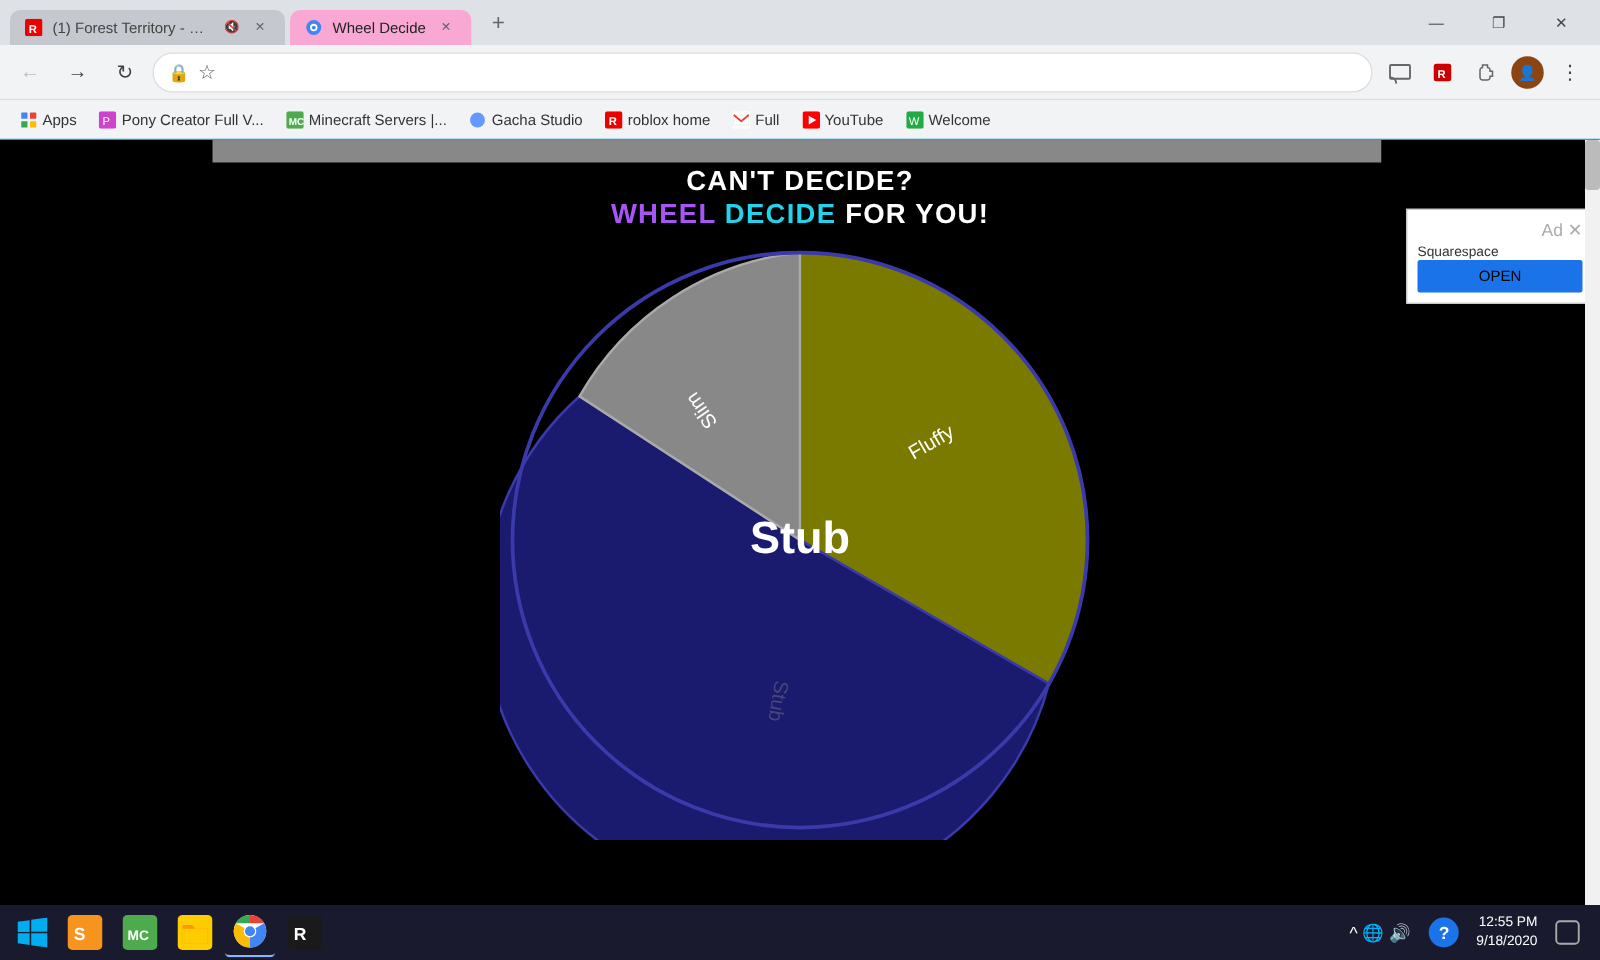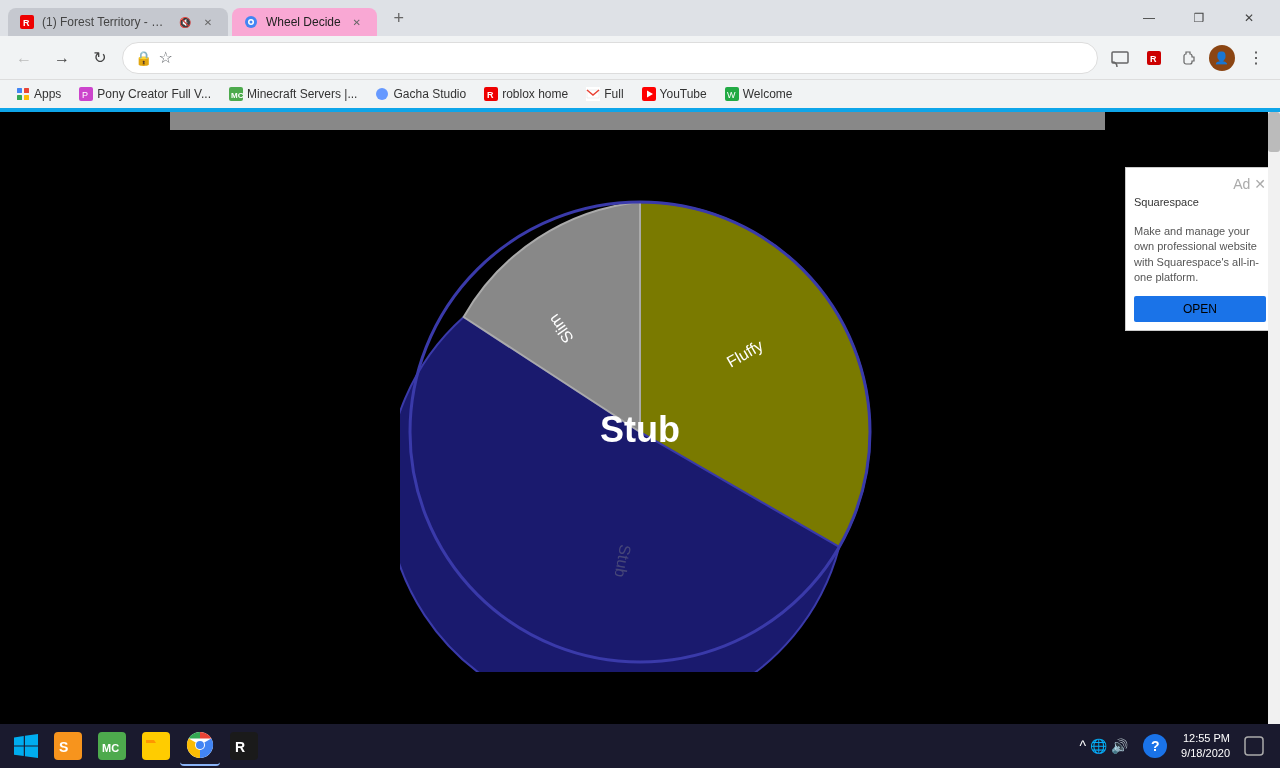--- a/index.html
+++ b/index.html
@@ -96,21 +96,21 @@
     }
 
     
     .bookmarks-bar {
       background: #f1f3f4;
       height: 32px;
       display: flex;
       align-items: center;
       padding: 0 8px;
       gap: 2px;
-      border-bottom: 4px solid #0ea5e9;
+      border-bottom: 1px solid #0ea5e9;
       overflow: hidden;
     }
     .bookmark-item {
       display: flex;
       align-items: center;
       gap: 4px;
       padding: 4px 8px;
       border-radius: 4px;
       font-size: 12px;
       color: #333;
@@ -177,21 +177,21 @@
       font-size: 12px;
       padding: 8px;
     }
     .ad-label {
       font-size: 14px;
       color: #aaa;
       text-align: right;
       margin-bottom: 4px;
     }
     .ad-title { font-size: 17px; font-weight: bold; color: #333; line-height: 1.3; margin-bottom: 6px; }
-    .ad-brand { font-size: 11px; color: #333; margin-bottom: 16px; }
+    .ad-brand { font-size: 11px; color: #333; margin-bottom: 0; }
     .ad-desc { font-size: 11px; color: #555; line-height: 1.4; margin-bottom: 10px; }
     .ad-open-btn {
       background: #1a73e8;
       color: #000000;
       border: none;
       padding: 6px 29px;
       font-size: 12px;
       cursor: pointer;
       width: 100%;
       border-radius: 2px;
@@ -399,20 +399,29 @@
       <text x="2" y="11" font-size="9" fill="#fff">W</text>
     </svg>
     <span>Welcome</span>
   </div>
 </div>
 
 <div class="page-content">
 
   <div class="top-gray-bar"></div>
 
+  <div class="heading-area">
+    <div class="heading-line1">CAN'T DECIDE?</div>
+    <div class="heading-line2">
+      <span class="wheel">WHEEL</span>
+      <span> </span>
+      <span class="decide">DECIDE</span>
+      <span class="foryou"> <span>FOR YOU!</span></span>
+    </div>
+  </div>
 
   <div class="wheel-container">
     <svg width="480" height="480" viewBox="-240 -240 480 480">
 
       <path d="M0,0 L0,-230 A230,230 0 0,1 199.186,115 Z" fill="#7a7a00" stroke="#3a3aaa" stroke-width="2"></path>
 
       <path d="M0,0 L199.186,115 A230,230 0 1,1 -176.346,-115 Z" fill="#1a1a6e" stroke="#3a3aaa" stroke-width="2"></path>
 
       <path d="M0,0 L-176.346,-115 A230,230 0 0,1 0,-230 Z" fill="#888" stroke="#aaa" stroke-width="2"></path>
 
@@ -424,21 +433,20 @@
 
       <text transform="rotate(235) translate(130, 0)" fill="#fff" font-size="16" font-family="Arial" text-anchor="middle">Slim</text>
 
       <text transform="rotate(100) translate(130, 0)" fill="#888" font-size="16" font-family="Arial" text-anchor="middle" opacity="0.4">Stub</text>
     </svg>
   </div>
 
   <div class="ad-panel">
     <div class="ad-label">Ad ✕</div>
     <div class="ad-brand">Squarespace</div>
-    <div class="ad-desc">Make and manage your own professional website with Squarespace's all-in-one platform.</div>
     <button class="ad-open-btn">OPEN</button>
   </div>
 
   <div class="scrollbar">
     <div class="scrollbar-thumb"></div>
   </div>
 </div>
 
 <div class="taskbar">
 

